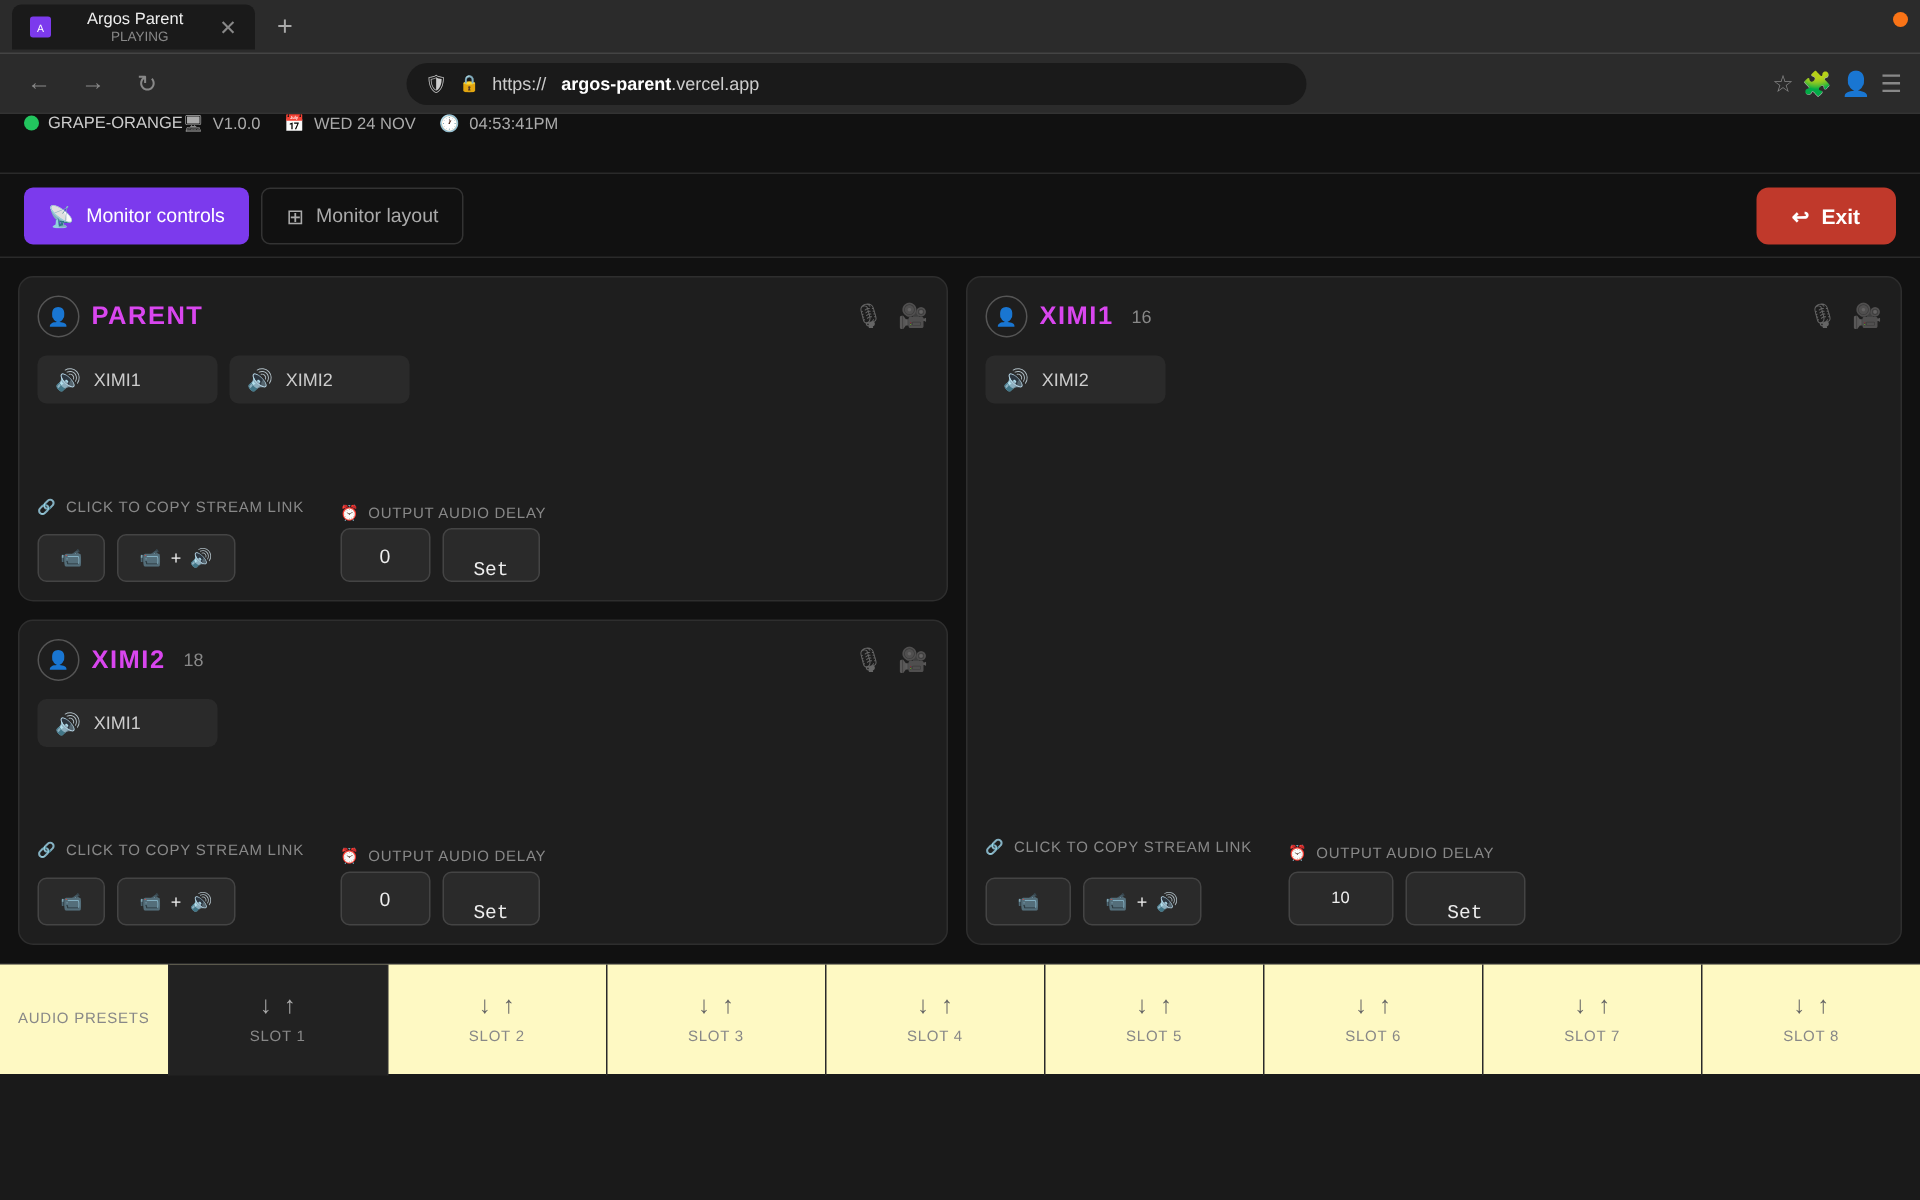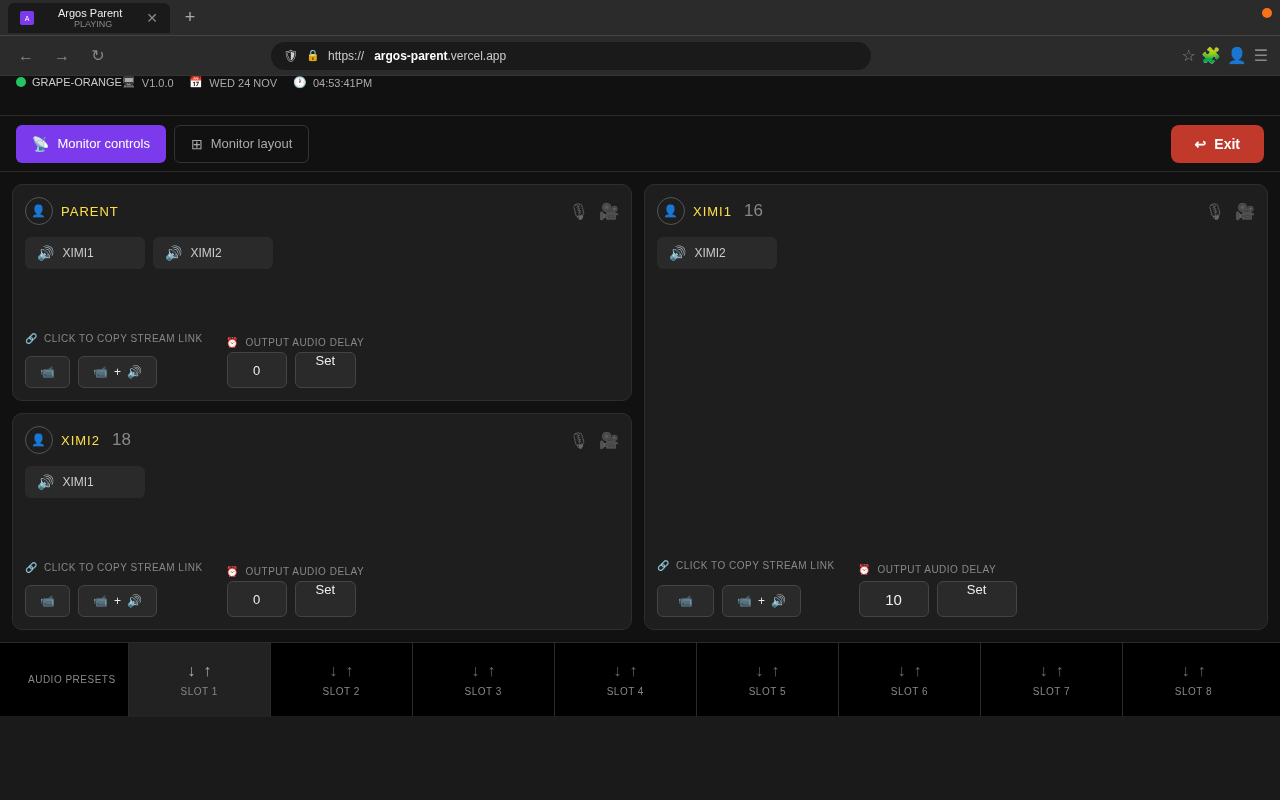--- a/index.html
+++ b/index.html
@@ -191,27 +191,27 @@
     }
     .panel-icon {
       width: 28px; height: 28px;
       border-radius: 50%;
       border: 1px solid #555;
       display: flex; align-items: center; justify-content: center;
       font-size: 12px;
       color: #aaa;
     }
     .panel-name {
-      font-size: 13px;
-      font-weight: 400;
-      color: #fde047;
+      font-size: 17px;
+      font-weight: 700;
+      color: #d946ef;
       letter-spacing: 1px;
     }
     .panel-badge {
-      font-size: 17px;
+      font-size: 12px;
       color: #888;
       margin-left: 4px;
     }
     .panel-header-icons {
       margin-left: auto;
       display: flex;
       gap: 10px;
       color: #666;
       font-size: 16px;
     }
@@ -258,26 +258,26 @@
     }
     .delay-label {
       font-size: 10px; color: #888; letter-spacing: 0.5px;
       display: flex; align-items: center; gap: 6px;
     }
     .delay-controls { display: flex; gap: 8px; }
     .left-bottom-col { display: flex; flex-direction: column; gap: 4px; }
 
     
     .preset-bar {
-      background: #000000;
+      background: #fef9c3;
       height: 74px;
       display: flex;
       align-items: center;
       border-top: 1px solid #2a2a2a;
-      padding: 0 16px;
+      padding: 0 0;
     }
     .preset-label {
       writing-mode: horizontal-tb;
       font-size: 10px;
       color: #888;
       letter-spacing: 0.5px;
       padding: 0 12px;
       white-space: nowrap;
       min-width: 80px;
       text-align: center;
@@ -354,22 +354,23 @@
     .set-btn {
       background: #2a2a2a;
       border: 1px solid #444;
       border-radius: 6px;
       color: #eee;
       font-size: 13px;
       padding: 0 20px;
       height: 36px;
       cursor: pointer;
       display: flex;
-      align-items: flex-start;
+      align-items: flex-end;
       justify-content: center;
+      font-family: Liberation Mono, monospace;
     }
 
   </style>
 </head>
 <body>
 
 <div class="browser-chrome">
   <div class="tab">
     <div class="tab-favicon">
       <svg width="10" height="10" viewBox="0 0 10 10">
@@ -584,21 +585,21 @@
             <span>🔊</span>
           </button>
         </div>
       </div>
       <div style="display:flex; flex-direction:column; gap:6px;">
         <div class="delay-label">
           <span>⏰</span>
           <span>OUTPUT AUDIO DELAY</span>
         </div>
         <div class="delay-controls">
-          <div class="input-delay" style="width:70px; font-size:15px;">
+          <div class="input-delay" style="width:70px; font-size:11px;">
             <span>10</span>
           </div>
           <button class="set-btn" style="width:80px;">
             <span>Set</span>
           </button>
         </div>
       </div>
     </div>
 
 

